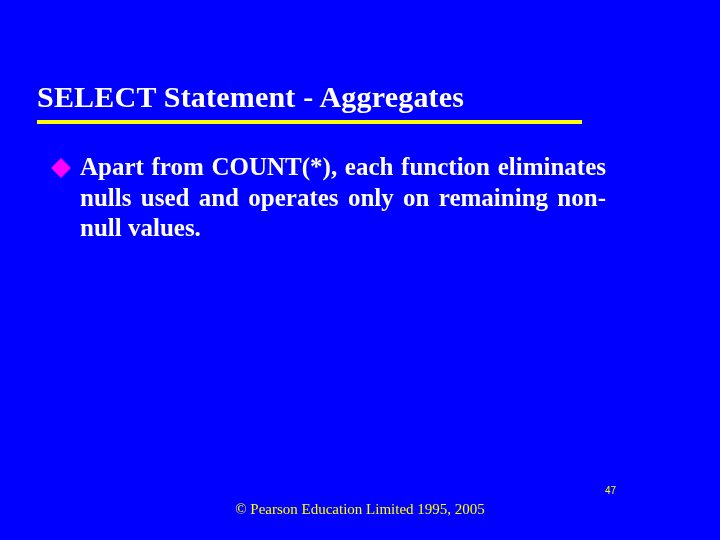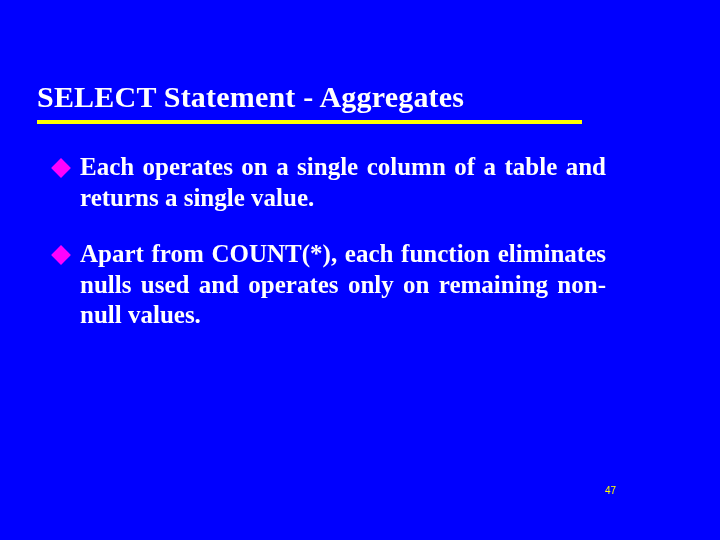--- a/index.html
+++ b/index.html
@@ -73,27 +73,24 @@
   }
 </style>
 </head>
 <body>
 
 <div class="slide">
   <div class="title">SELECT Statement - Aggregates</div>
 
   <div class="content">
 
-    <div class="bullet">
-      <div class="diamond"></div>
-      <div class="bullet-text">Each operates on a single column of a table and returns a single value.</div>
-    </div>
 
 
     <div class="bullet">
       <div class="diamond"></div>
       <div class="bullet-text">Apart from COUNT(*), each function eliminates nulls used and operates only on remaining non-null values.</div>
     </div>
 
   </div>
 
   <div class="pagenum">47</div>
+  <div class="footer">© Pearson Education Limited 1995, 2005</div>
 </div>
 
 </body></html>

